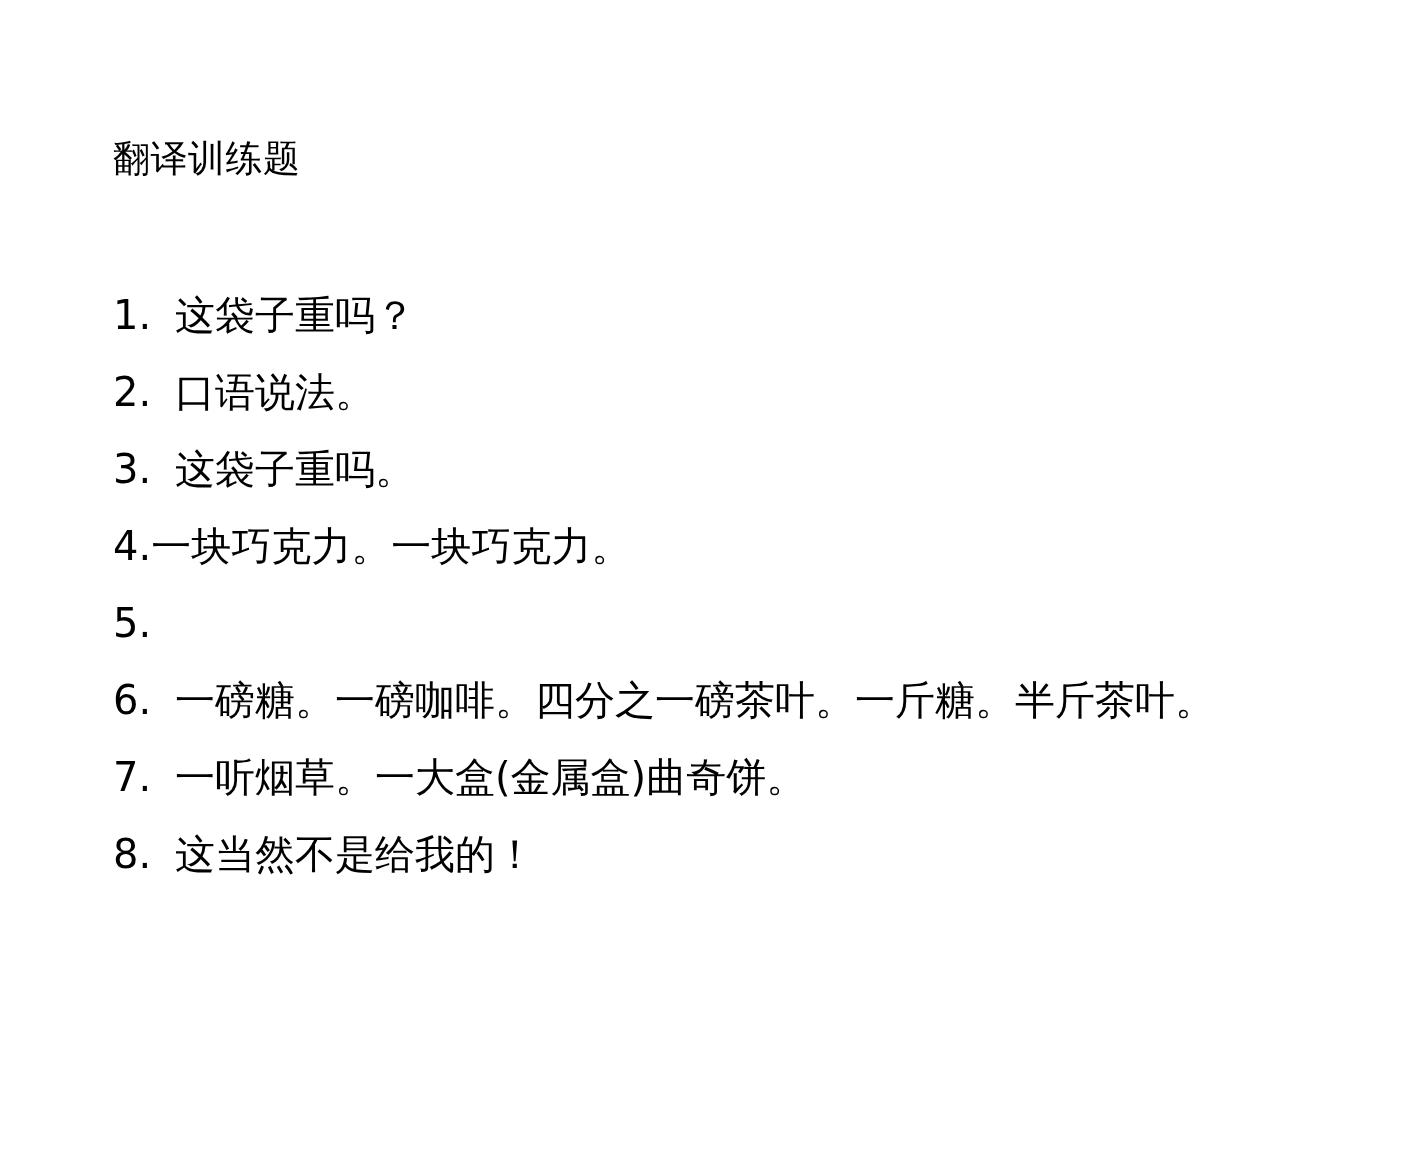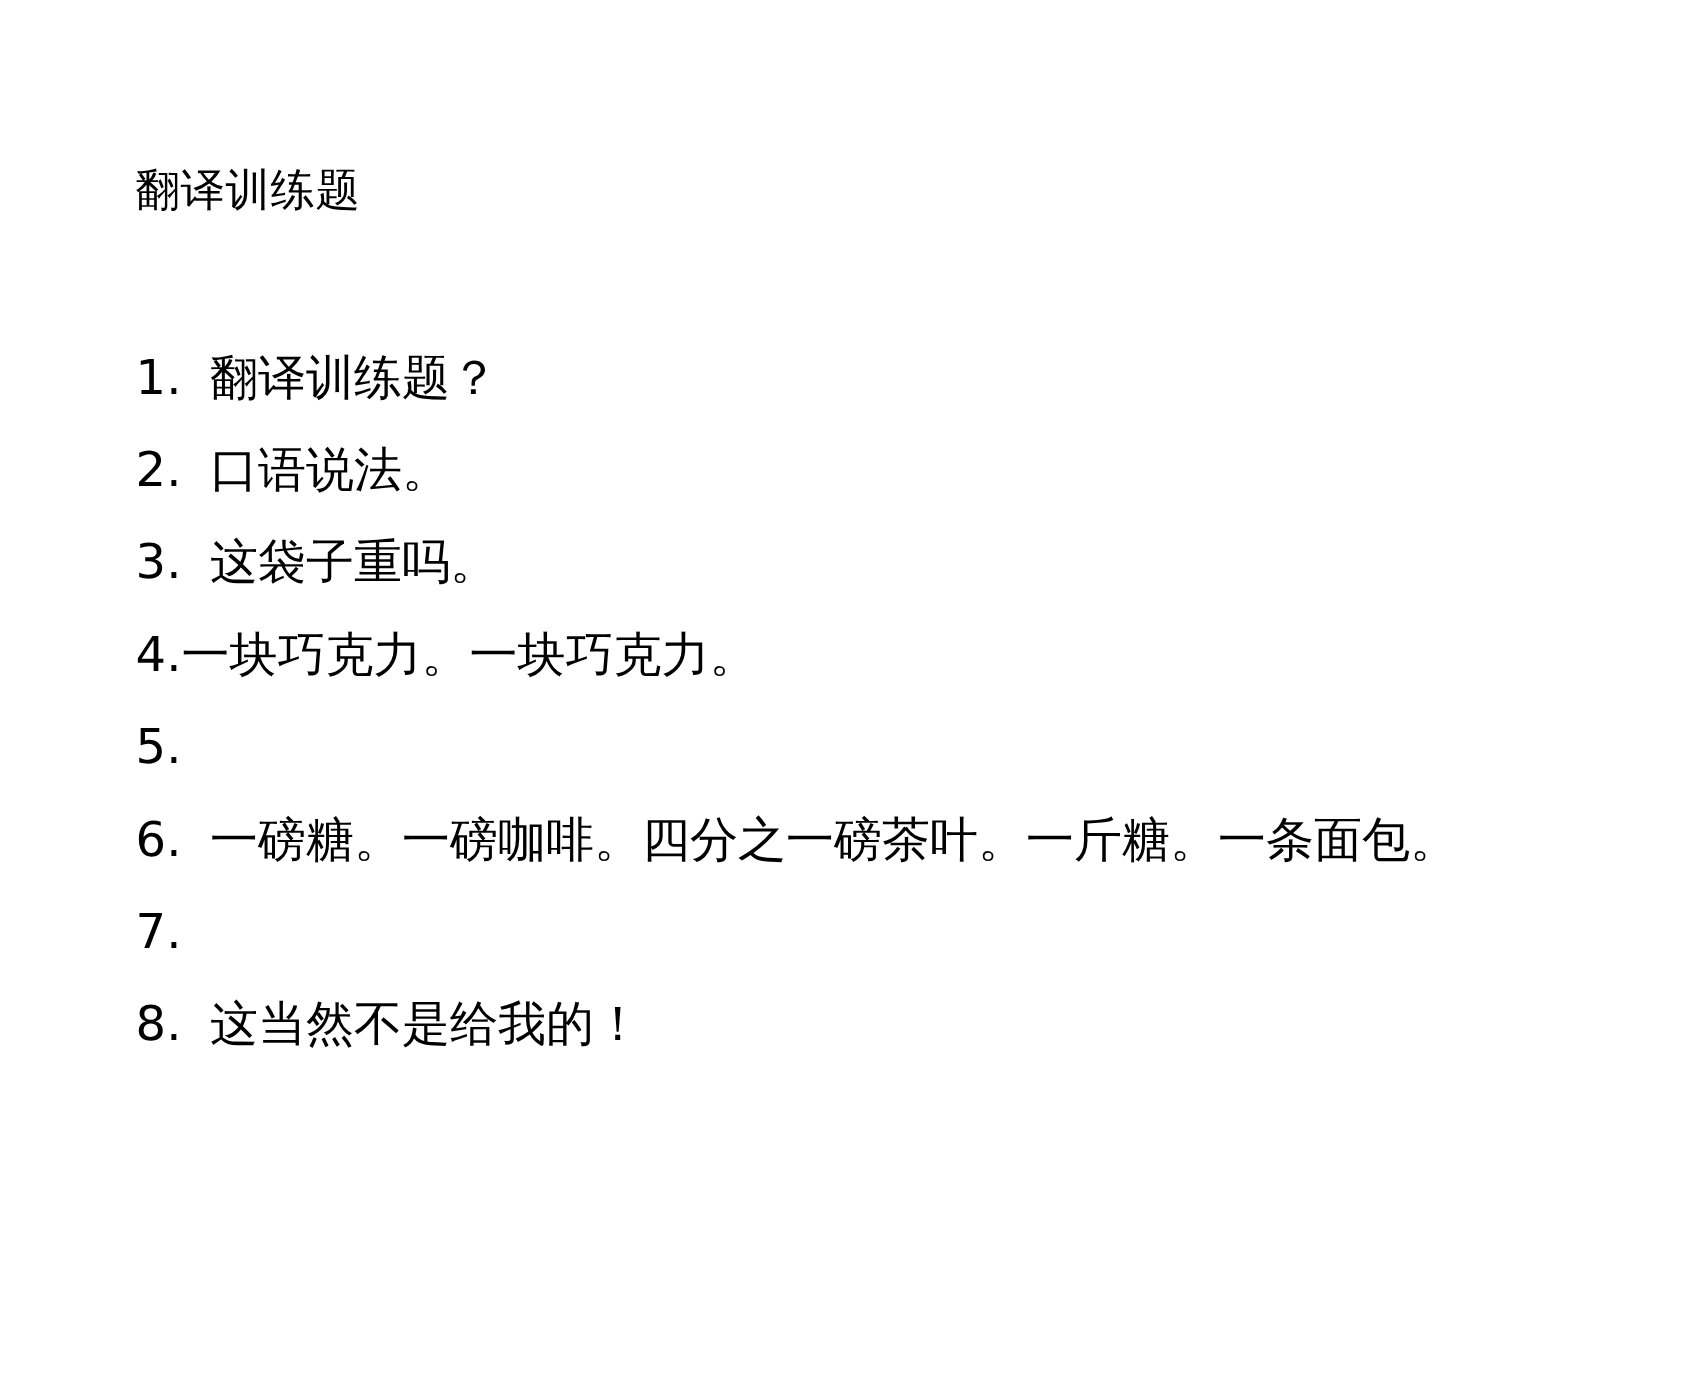--- a/index.html
+++ b/index.html
@@ -67,21 +67,21 @@
 <body>
 
 <div class="slide">
 
   <div class="title">翻译训练题</div>
 
   <div class="list">
 
     <div class="item gap">
       <span class="num">1.</span>
-      <span class="txt">翻译训练题？</span>
+      <span class="txt">这袋子重吗？</span>
     </div>
 
     <div class="item gap">
       <span class="num">2.</span>
       <span class="txt">口语说法。</span>
     </div>
 
     <div class="item gap">
       <span class="num">3.</span>
       <span class="txt">这袋子重吗。</span>
@@ -91,25 +91,26 @@
       <span class="num">4.</span>
       <span class="txt">一块巧克力。一块巧克力。</span>
     </div>
 
     <div class="item gap">
       <span class="num">5.</span>
     </div>
 
     <div class="item gap">
       <span class="num">6.</span>
-      <span class="txt">一磅糖。一磅咖啡。四分之一磅茶叶。一斤糖。一条面包。</span>
+      <span class="txt">一磅糖。一磅咖啡。四分之一磅茶叶。一斤糖。半斤茶叶。</span>
     </div>
 
     <div class="item gap">
       <span class="num">7.</span>
+      <span class="txt">一听烟草。一大盒(金属盒)曲奇饼。</span>
     </div>
 
     <div class="item gap">
       <span class="num">8.</span>
       <span class="txt">这当然不是给我的！</span>
     </div>
 
   </div>
 </div>
 

